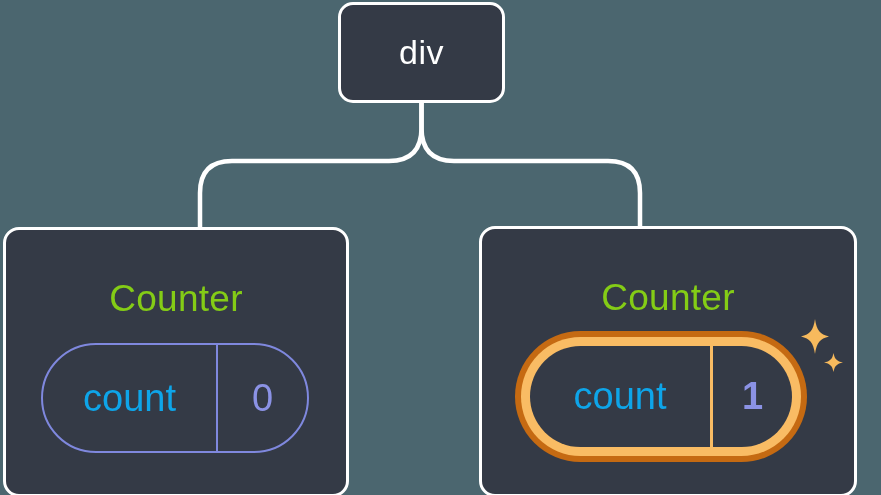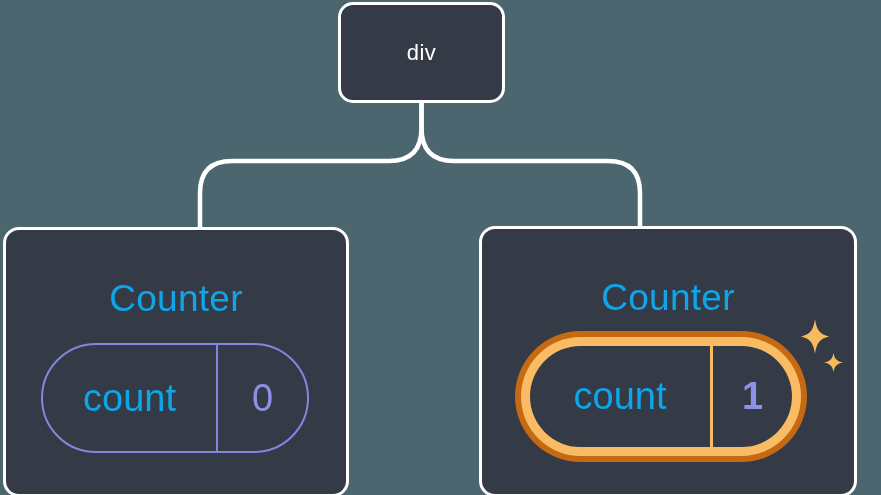--- a/index.html
+++ b/index.html
@@ -27,41 +27,41 @@
     left: 338px; top: 2px;
     width: 167px; height: 101px;
     box-sizing: border-box;
     background: #343A46;
     border: 3px solid #FFFFFF;
     border-radius: 15px;
     display: flex;
     align-items: center;
     justify-content: center;
     color: #FFFFFF;
-    font-size: 22px;
+    font-size: 34px;
     letter-spacing: 0.5px;
   }
 
   
   .card {
     position: absolute;
     box-sizing: border-box;
     background: #343A46;
     border: 3px solid #FFFFFF;
     border-radius: 16px;
   }
   .card-left  { left: 3px;   top: 227px; width: 346px; height: 270px; }
   .card-right { left: 479px; top: 226px; width: 378px; height: 271px; }
 
   .card-title {
     position: absolute;
     left: 0; right: 0;
     top: 48px;
     text-align: center;
-    color: #0ea5e9;
+    color: #84cc16;
     font-size: 37px;
     font-weight: 500;
     letter-spacing: 0.3px;
   }
 
   
   .pill-plain {
     position: absolute;
     left: 35px; top: 113px;
     width: 268px; height: 110px;

